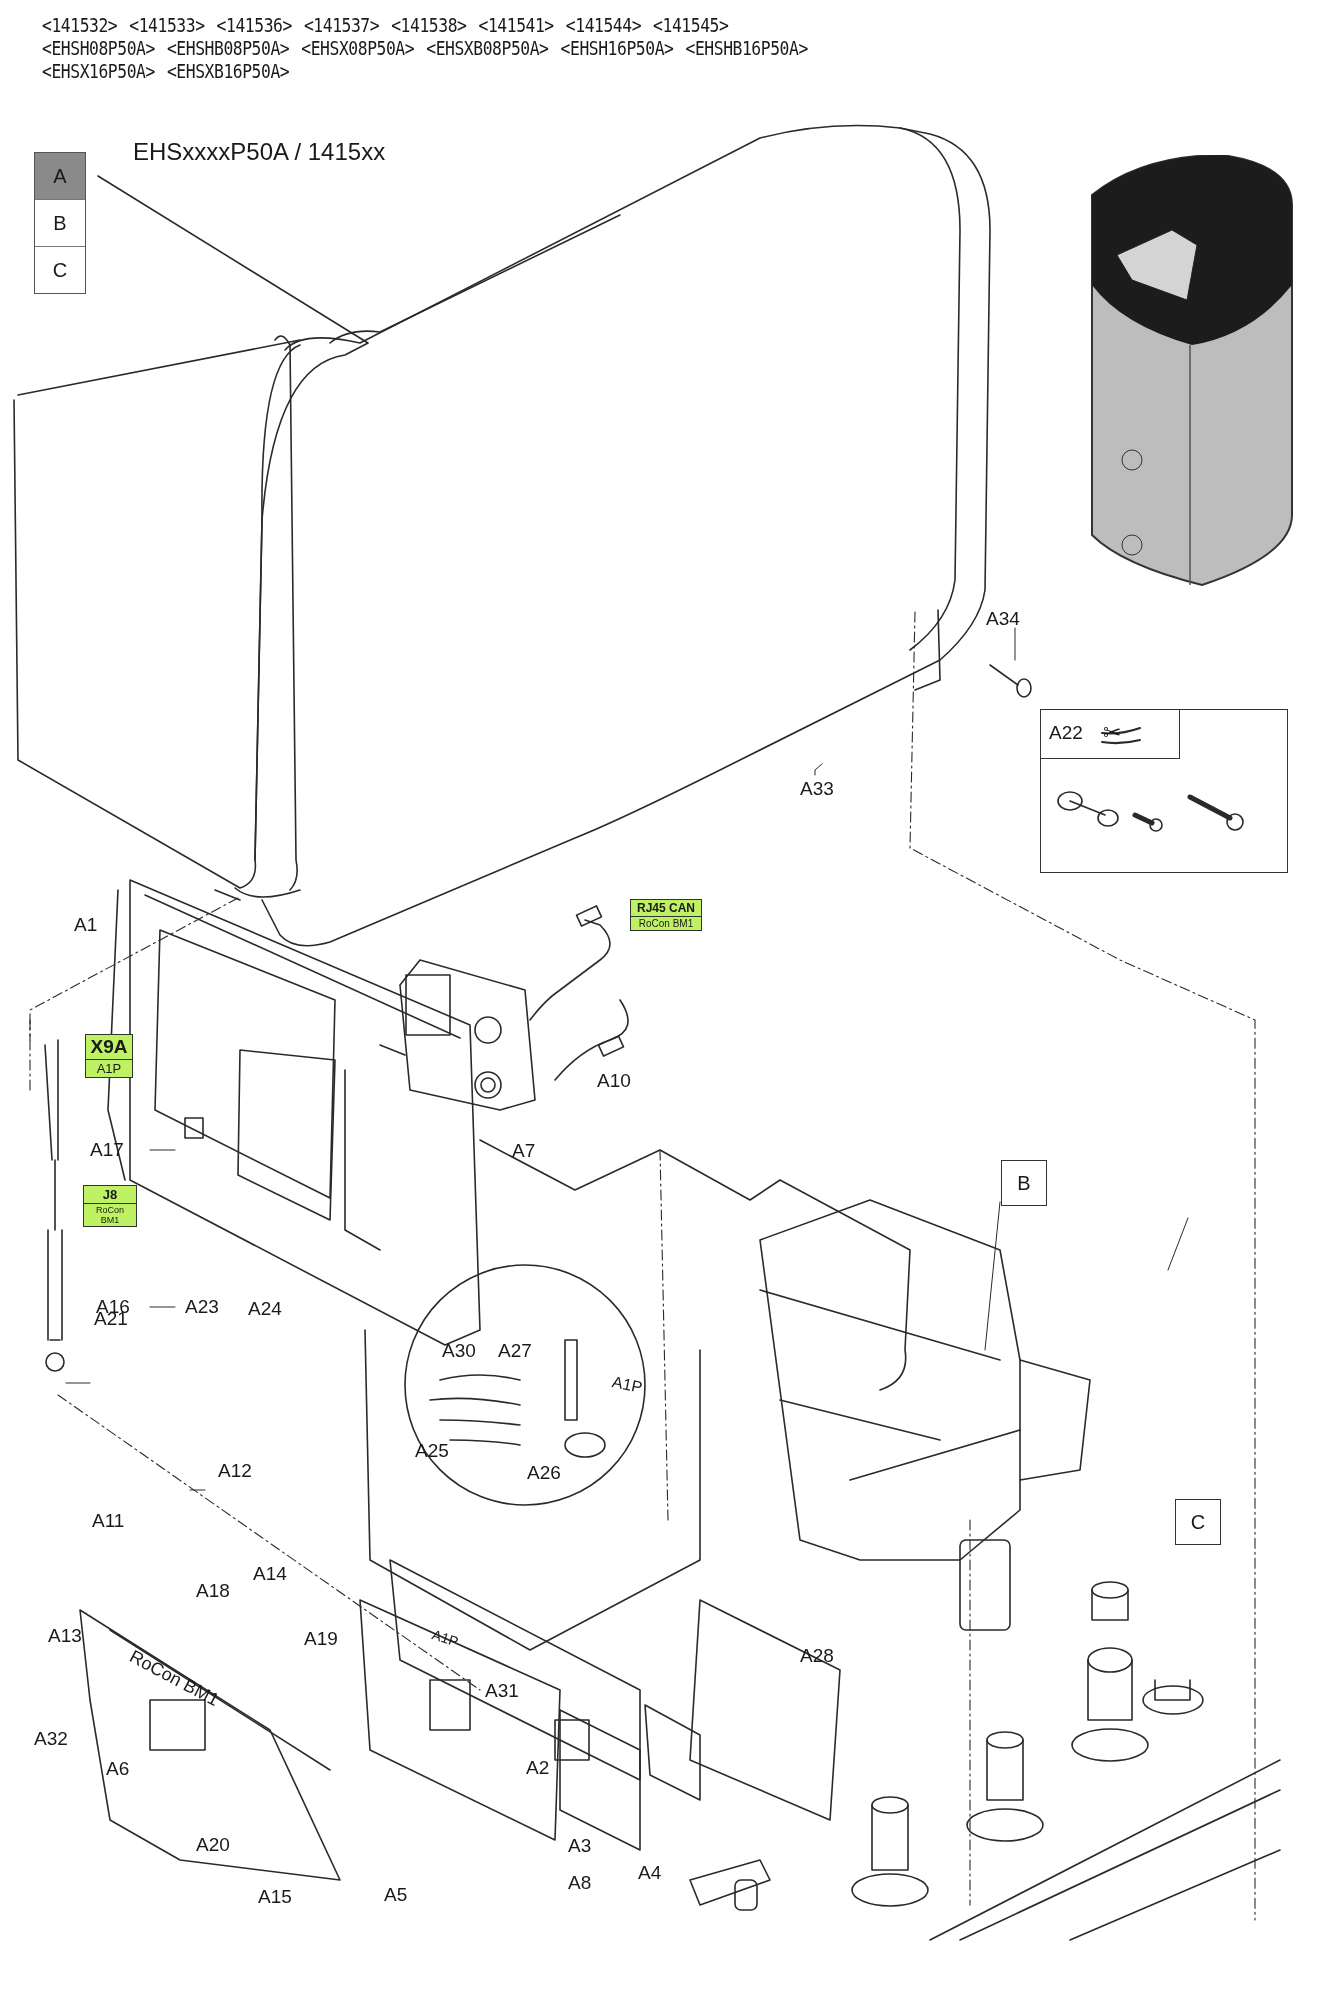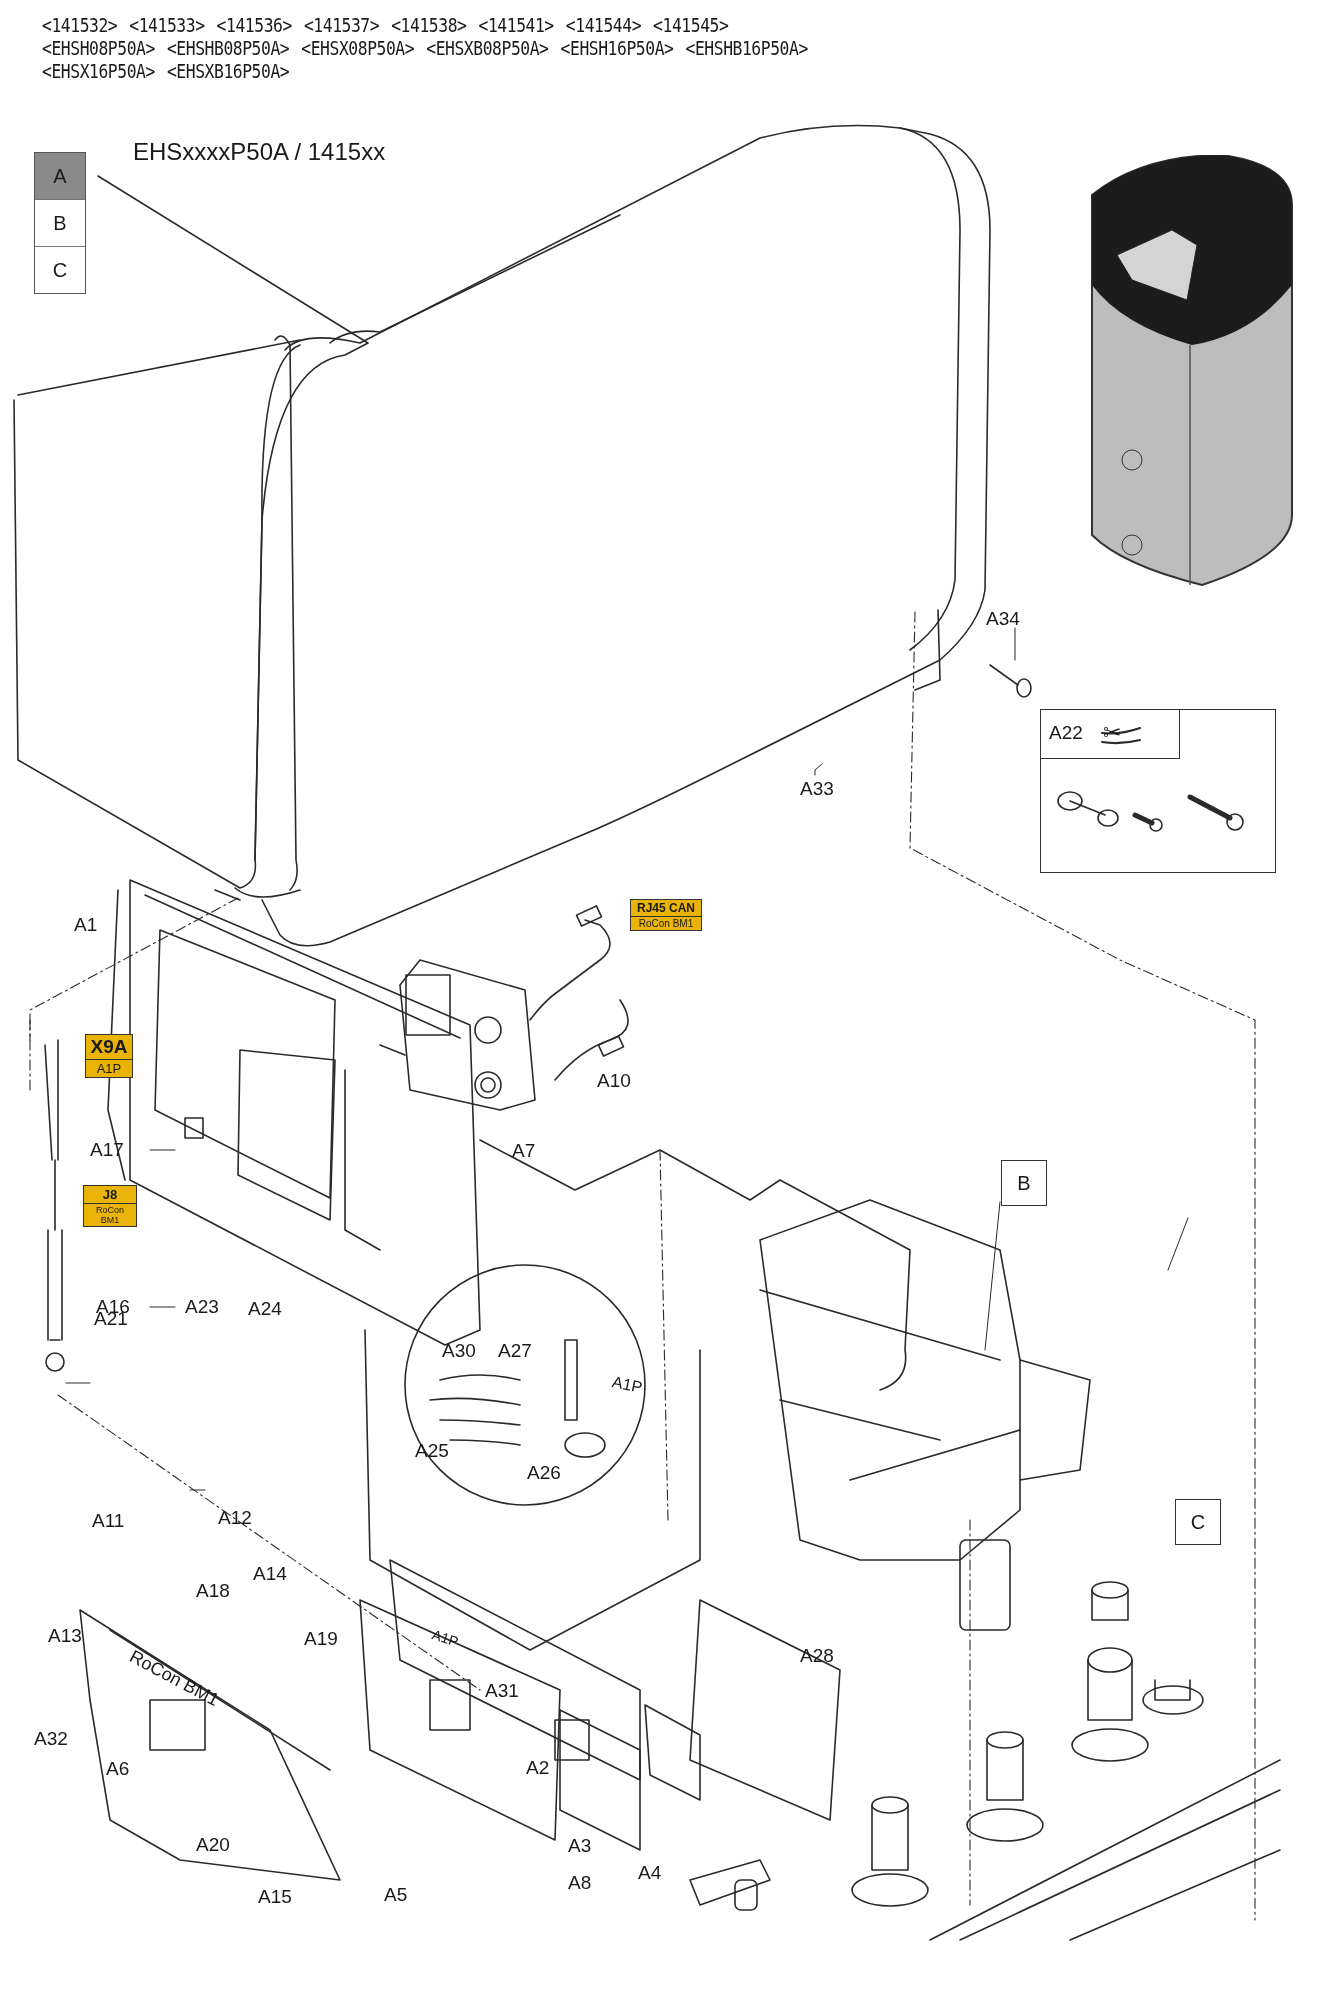--- a/index.html
+++ b/index.html
@@ -11,26 +11,26 @@
   .hdr-line { display: block; }
   .hdr-line span { margin-right: 14px; }
   .title { position: absolute; left: 133px; top: 138px; font-size: 24px; }
   .section-tabs { position: absolute; left: 34px; top: 152px; width: 50px; border: 1.5px solid #555; }
   .section-tab { height: 46px; line-height: 46px; text-align: center; font-size: 20px;
                  border-bottom: 1.5px solid #777; cursor: pointer; }
   .section-tab:last-child { border-bottom: none; }
   .section-tab.active { background: #8a8a8a; }
   svg.drawing { position: absolute; left: 0; top: 0; }
   .lbl { position: absolute; font-size: 19px; white-space: nowrap; cursor: pointer; }
-  .tagbox { position: absolute; border: 1.5px solid #333; background: #eab308; text-align: center; }
+  .tagbox { position: absolute; border: 1.5px solid #333; background: #bef264; text-align: center; }
   .tagbox .t1 { font-weight: bold; font-size: 12px; border-bottom: 1.2px solid #333; padding: 1px 3px; }
   .tagbox .t2 { font-size: 10px; padding: 1px 3px; }
   .callout { position: absolute; width: 44px; height: 44px; border: 1.5px solid #333; background: #fff;
              text-align: center; line-height: 44px; font-size: 20px; cursor: pointer; }
-  .kitbox { position: absolute; left: 1040px; top: 709px; width: 234px; height: 162px; border: 1.5px solid #333; }
+  .kitbox { position: absolute; left: 1040px; top: 709px; width: 234px; height: 162px; border: 1.5px solid #333; padding-left: 12px; }
   .kithead { position: absolute; left: 0; top: 0; width: 138px; height: 48px; border-right: 1.5px solid #333;
              border-bottom: 1.5px solid #333; }
   .kithead .lbl { left: 8px; top: 12px; }
 </style>
 </head>
 <body>
 
 <div class="hdr">
   <span class="hdr-line">
     <span>&lt;141532&gt;</span><span>&lt;141533&gt;</span><span>&lt;141536&gt;</span><span>&lt;141537&gt;</span><span>&lt;141538&gt;</span><span>&lt;141541&gt;</span><span>&lt;141544&gt;</span><span>&lt;141545&gt;</span>
@@ -216,21 +216,21 @@
 <span class="lbl" style="left:90px;top:1139px">A17</span>
 <span class="lbl" style="left:96px;top:1296px">A16</span>
 <span class="lbl" style="left:185px;top:1296px">A23</span>
 <span class="lbl" style="left:248px;top:1298px">A24</span>
 <span class="lbl" style="left:94px;top:1308px">A21</span>
 <span class="lbl" style="left:442px;top:1340px">A30</span>
 <span class="lbl" style="left:498px;top:1340px">A27</span>
 <span class="lbl" style="left:415px;top:1440px">A25</span>
 <span class="lbl" style="left:527px;top:1462px">A26</span>
 <span class="lbl" style="left:92px;top:1510px">A11</span>
-<span class="lbl" style="left:218px;top:1507px">A12</span>
+<span class="lbl" style="left:218px;top:1460px">A12</span>
 <span class="lbl" style="left:253px;top:1563px">A14</span>
 <span class="lbl" style="left:196px;top:1580px">A18</span>
 <span class="lbl" style="left:48px;top:1625px">A13</span>
 <span class="lbl" style="left:304px;top:1628px">A19</span>
 <span class="lbl" style="left:800px;top:1645px">A28</span>
 <span class="lbl" style="left:485px;top:1680px">A31</span>
 <span class="lbl" style="left:34px;top:1728px">A32</span>
 <span class="lbl" style="left:526px;top:1757px">A2</span>
 <span class="lbl" style="left:106px;top:1758px">A6</span>
 <span class="lbl" style="left:196px;top:1834px">A20</span>

